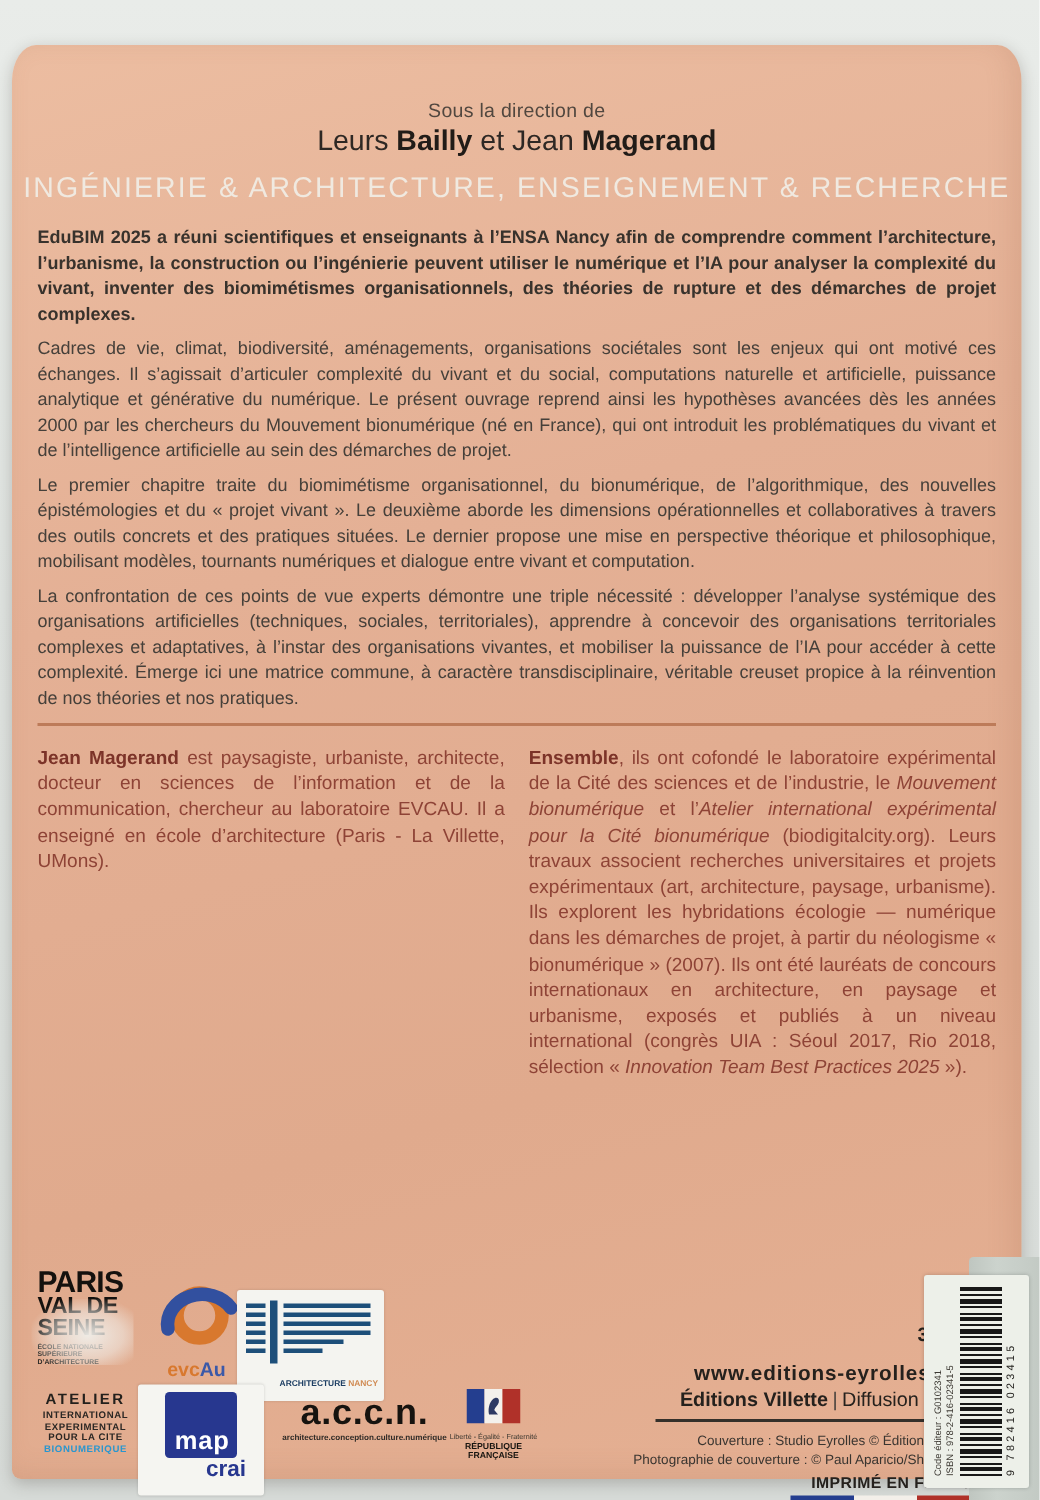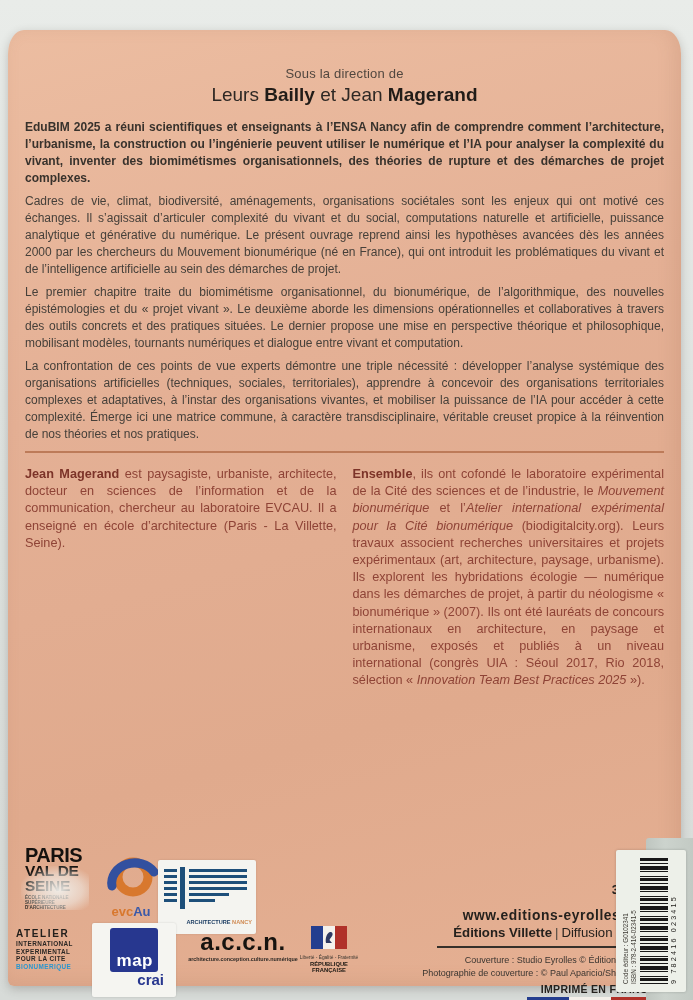--- a/index.html
+++ b/index.html
@@ -32,21 +32,21 @@
   .bios b{ font-weight:700; color:#7c3328; }
   .bios i{ font-style:italic; }
   
   .logo{ position:absolute; }
   .pvs{ left:17px; top:818px; width:60px; color:#14110e; }
   .pvs .l1{ font-size:20px; font-weight:900; letter-spacing:-.5px; line-height:15px;}
   .pvs .l2,.pvs .l3{ font-size:15.5px; font-weight:900; letter-spacing:-.3px; line-height:15px;}
   .pvs .cap{ font-size:4.6px; font-weight:700; color:#2c2a26; margin-top:2px; line-height:5px; }
   .pvs .smudge{ position:absolute; left:-4px; top:18px; width:68px; height:44px;
     background:radial-gradient(ellipse at 55% 55%, rgba(240,238,233,.95) 0%, rgba(240,238,233,.55) 45%, rgba(240,238,233,0) 75%); }
-  .atel{ left:8px; top:898px; width:62px; line-height:1.2; }
+  .atel{ left:18px; top:898px; width:62px; line-height:1.2;text-align:center; }
   .atel .a1{ font-size:10px; font-weight:900; letter-spacing:1.6px; color:#23201c; }
   .atel .a2{ font-size:6.4px; font-weight:800; letter-spacing:.4px; color:#2b2724; }
   .atel .a5{ font-size:6.4px; font-weight:900; letter-spacing:.4px; color:#2996cf; }
   .evcau{ left:84px; top:820px; width:78px; text-align:center; }
   .evcau .lbl{ font-size:13px; font-weight:700; color:#d2genoa;}
   .evcau .lbl .o{ color:#d8782e; } .evcau .lbl .b{ color:#3b59a8; }
   .archnan{ left:150px; top:830px; width:98px; height:74px; background:#f4f4f0;
     border-radius:2px; box-shadow:0 0 2px rgba(0,0,0,.15); padding:5px 4px 3px; box-sizing:border-box; }
   .archnan .cap{ font-size:5.6px; font-weight:800; color:#1d3e63; text-align:right; margin-top:2px; }
   .archnan .cap .nancy{ color:#d08a52; }
@@ -87,34 +87,35 @@
   .bcean{ font-size:7.2px; letter-spacing:2.2px; color:#1c1a17; margin-top:1px; white-space:nowrap; }
 </style>
 </head>
 <body>
 
 <div class="cover">
 
   <div class="header">
     <div class="direction">Sous la direction de</div>
     <div class="authors"><span>Leurs </span><b>Bailly</b><span> et Jean </span><b>Magerand</b></div>
+    <div class="subtitle">INGÉNIERIE &amp; ARCHITECTURE, ENSEIGNEMENT &amp; RECHERCHE</div>
   </div>
 
   <div class="synopsis">
     <p class="intro">EduBIM 2025 a réuni scientifiques et enseignants à l’ENSA Nancy afin de comprendre comment l’architecture, l’urbanisme, la construction ou l’ingénierie peuvent utiliser le numérique et l’IA pour analyser la complexité du vivant, inventer des biomimétismes organisationnels, des théories de rupture et des démarches de projet complexes.</p>
     <p>Cadres de vie, climat, biodiversité, aménagements, organisations sociétales sont les enjeux qui ont motivé ces échanges. Il s’agissait d’articuler complexité du vivant et du social, computations naturelle et artificielle, puissance analytique et générative du numérique. Le présent ouvrage reprend ainsi les hypothèses avancées dès les années 2000 par les chercheurs du Mouvement bionumérique (né en France), qui ont introduit les problématiques du vivant et de l’intelligence artificielle au sein des démarches de projet.</p>
     <p>Le premier chapitre traite du biomimétisme organisationnel, du bionumérique, de l’algorithmique, des nouvelles épistémologies et du « projet vivant ». Le deuxième aborde les dimensions opérationnelles et collaboratives à travers des outils concrets et des pratiques situées. Le dernier propose une mise en perspective théorique et philosophique, mobilisant modèles, tournants numériques et dialogue entre vivant et computation.</p>
     <p>La confrontation de ces points de vue experts démontre une triple nécessité : développer l’analyse systémique des organisations artificielles (techniques, sociales, territoriales), apprendre à concevoir des organisations territoriales complexes et adaptatives, à l’instar des organisations vivantes, et mobiliser la puissance de l’IA pour accéder à cette complexité. Émerge ici une matrice commune, à caractère transdisciplinaire, véritable creuset propice à la réinvention de nos théories et nos pratiques.</p>
   </div>
 
   <div class="divider"></div>
 
   <div class="bios">
     <div class="col">
-      <p><b>Jean Magerand</b><span> est paysagiste, urbaniste, architecte, docteur en sciences de l’information et de la communication, chercheur au laboratoire EVCAU. Il a enseigné en école d’architecture (Paris - La Villette, Seine).</span></p>
+      <p><b>Jean Magerand</b><span> est paysagiste, urbaniste, architecte, docteur en sciences de l’information et de la communication, chercheur au laboratoire EVCAU. Il a enseigné en école d’architecture (Paris - La Villette, UMons).</span></p>
     </div>
     <div class="col">
       <p><b>Ensemble</b><span>, ils ont cofondé le laboratoire expérimental de la Cité des sciences et de l’industrie, le </span><i>Mouvement bionumérique</i><span> et l’</span><i>Atelier international expérimental pour la Cité bionumérique</i><span> (biodigitalcity.org). Leurs travaux associent recherches universitaires et projets expérimentaux (art, architecture, paysage, urbanisme). Ils explorent les hybridations écologie — numérique dans les démarches de projet, à partir du néologisme « bionumérique » (2007). Ils ont été lauréats de concours internationaux en architecture, en paysage et urbanisme, exposés et publiés à un niveau international (congrès UIA : Séoul 2017, Rio 2018, sélection « </span><i>Innovation Team Best Practices 2025</i><span> »).</span></p>
     </div>
   </div>
 
   <div class="logo pvs">
     <div class="l1">PARIS</div>
     <div class="l2">VAL DE</div>
     <div class="l3">SEINE</div>

